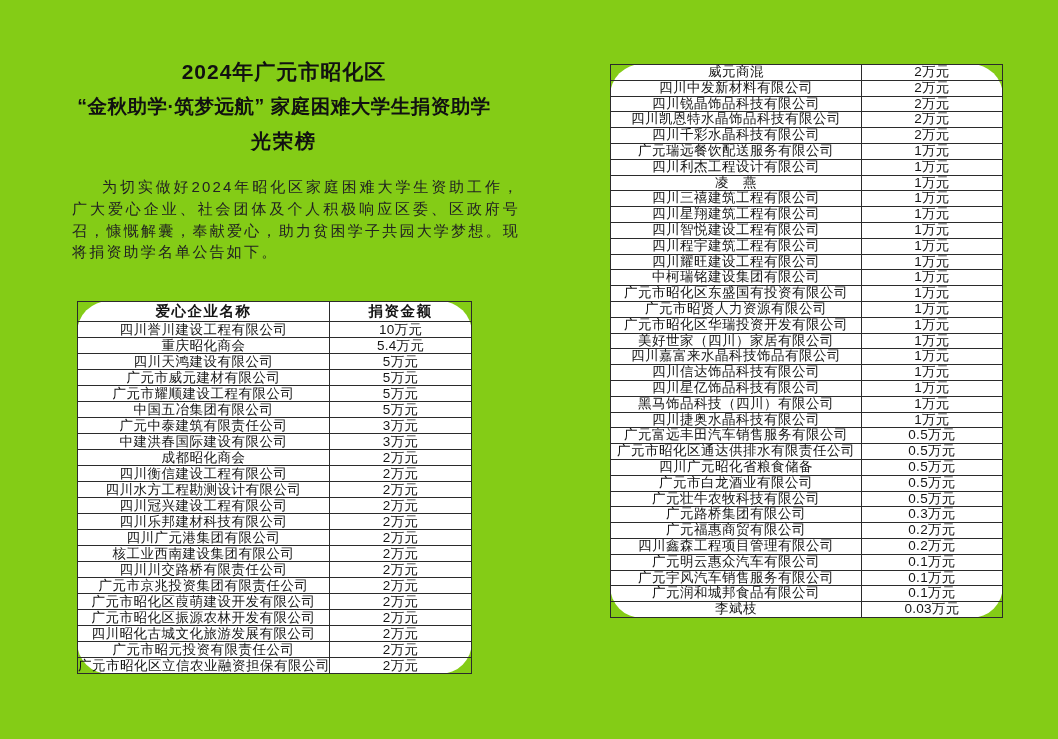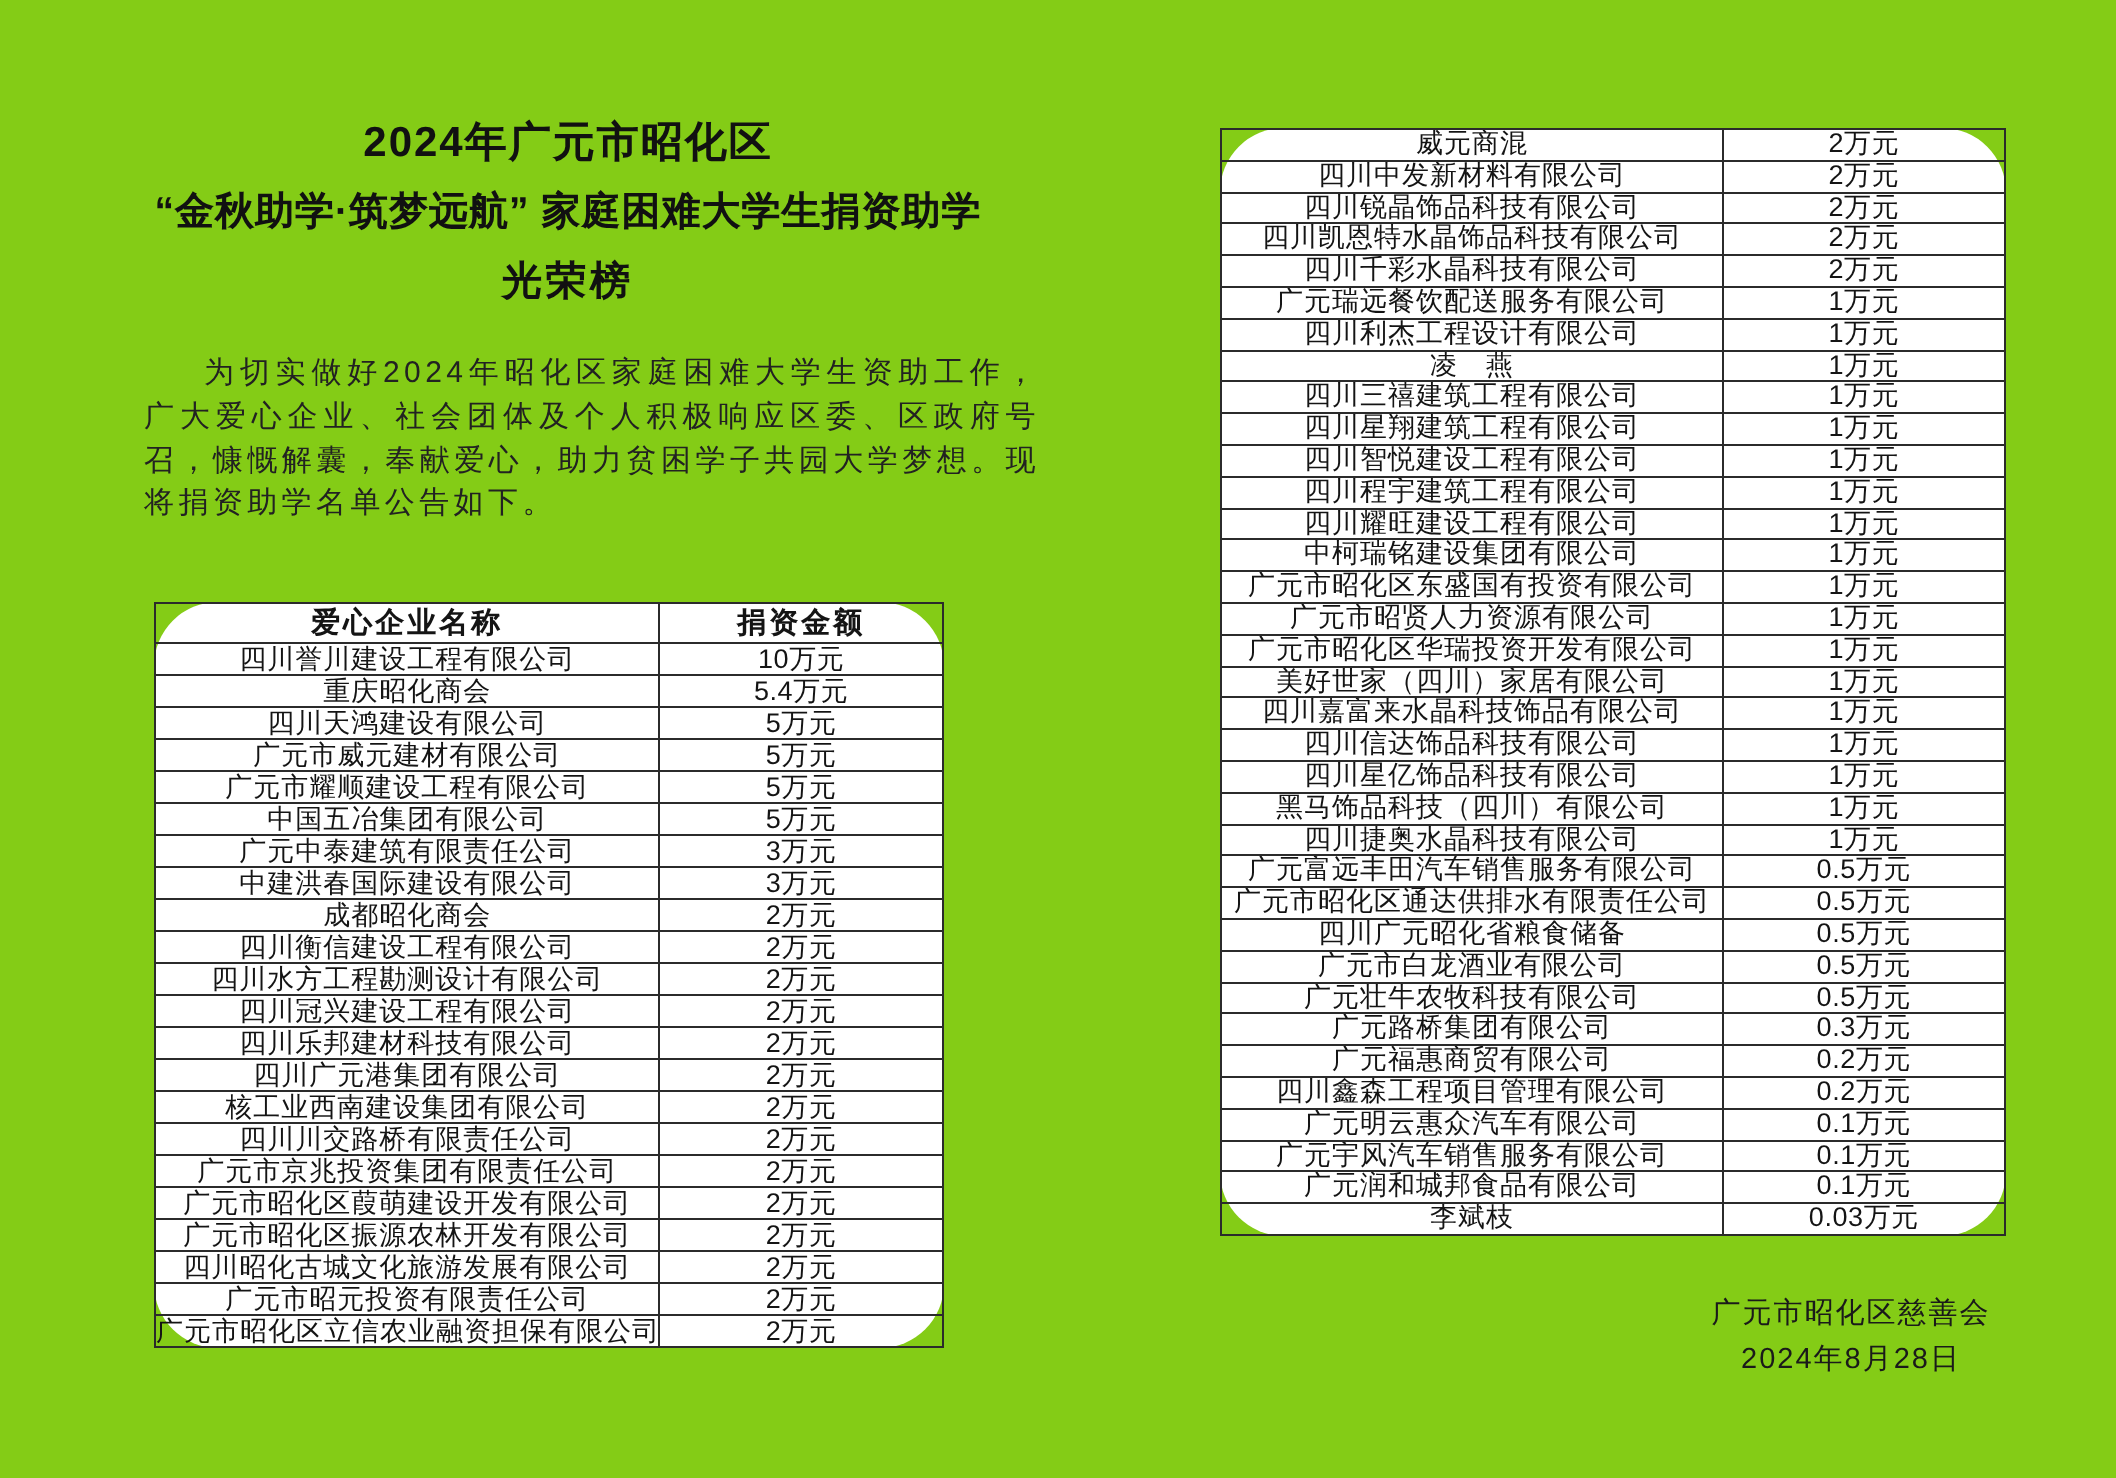--- a/index.html
+++ b/index.html
@@ -318,18 +318,14 @@
           <td class="name">广元润和城邦食品有限公司</td>
           <td class="amt">0.1万元</td>
         </tr>
         <tr>
           <td class="name">李斌枝</td>
           <td class="amt">0.03万元</td>
         </tr>
       </tbody>
   </table>
 
-  <div class="signature">
-    <div>广元市昭化区慈善会</div>
-    <div>2024年8月28日</div>
-  </div>
 
 </div>
 
 </body></html>

